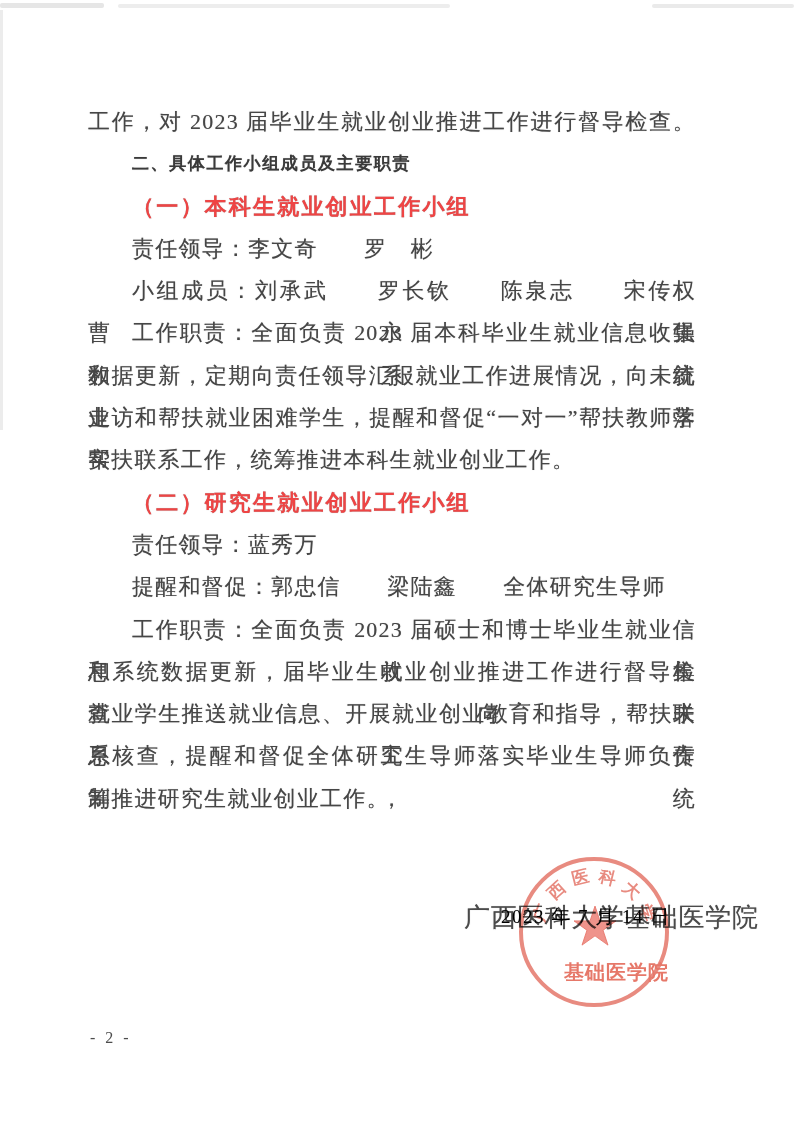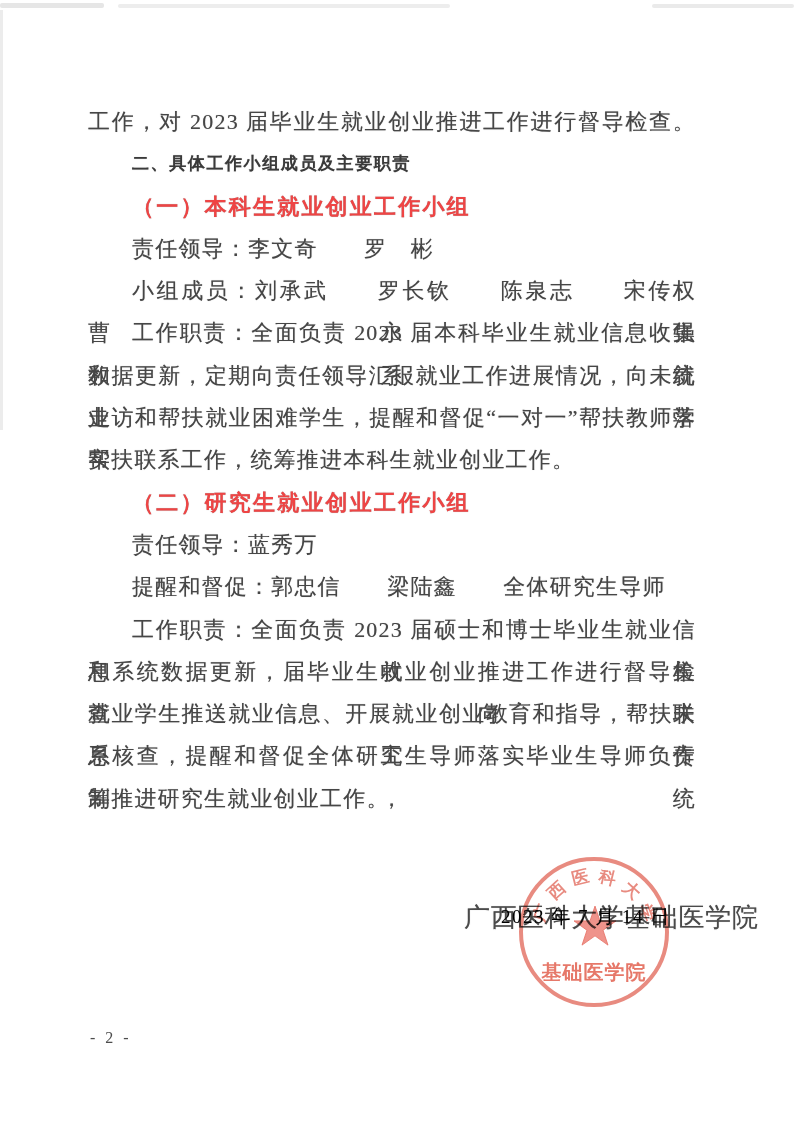--- a/index.html
+++ b/index.html
@@ -81,21 +81,21 @@
     font-family: "Liberation Serif", serif;
   }
   .a0 { transform: translate(-50%,-50%) rotate(-70deg) translateY(-56px); }
   .a1 { transform: translate(-50%,-50%) rotate(-42deg) translateY(-56px); }
   .a2 { transform: translate(-50%,-50%) rotate(-14deg) translateY(-56px); }
   .a3 { transform: translate(-50%,-50%) rotate(14deg)  translateY(-56px); }
   .a4 { transform: translate(-50%,-50%) rotate(42deg)  translateY(-56px); }
   .a5 { transform: translate(-50%,-50%) rotate(70deg)  translateY(-56px); }
   .seal-bottom {
     position: absolute; left: 0; top: 102px; width: 100%;
-    text-align: center;
+    text-align: right;
     font-size: 20px; font-weight: 700; color: #e2604f;
     letter-spacing: 1px; white-space: nowrap;
   }
 
   .page-number {
     position: absolute; left: 90px; top: 1029px;
     font-size: 16px; color: #4d4d4d; letter-spacing: 3px;
     font-family: "Liberation Serif", serif;
   }
 </style>

